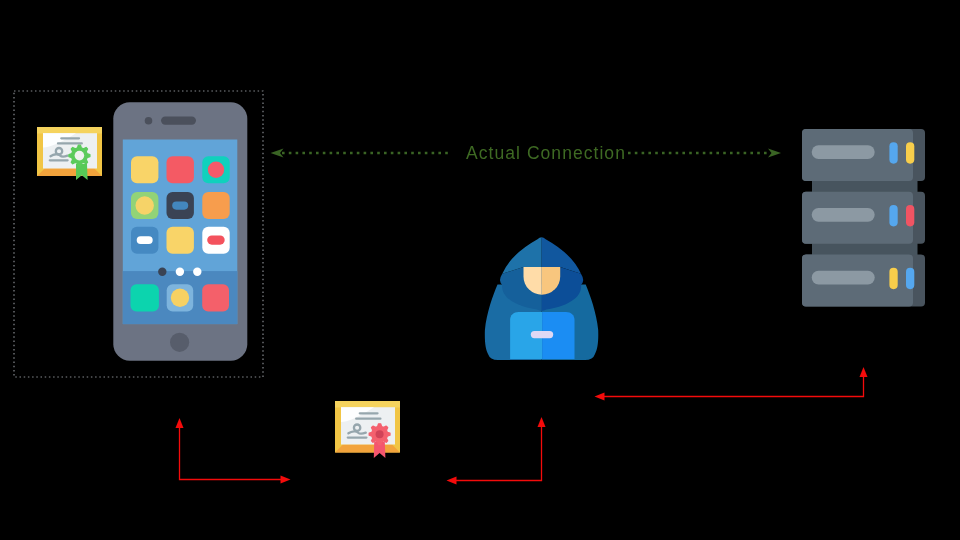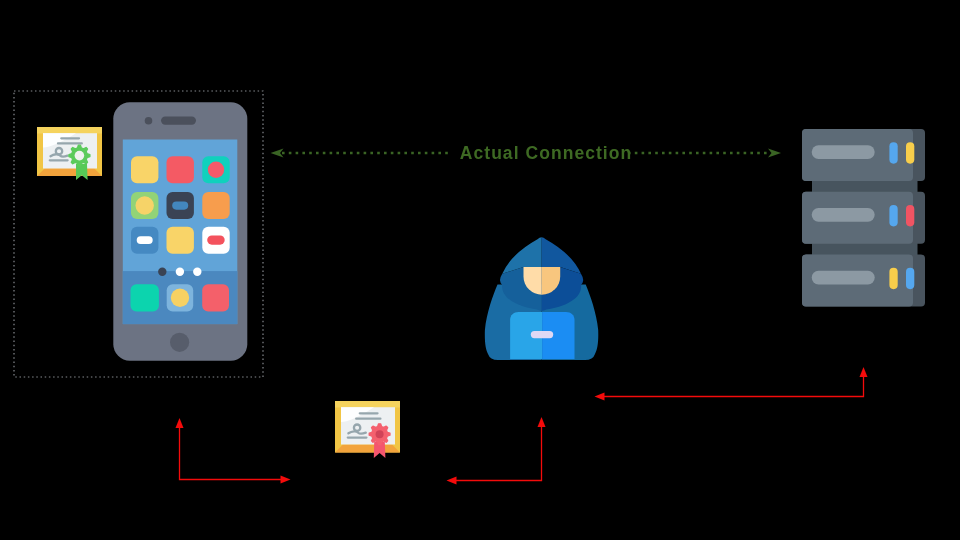--- a/index.html
+++ b/index.html
@@ -1,17 +1,17 @@
 <!DOCTYPE html>
 <html><head>
 <meta charset="utf-8">
 <style>
   html,body{margin:0;padding:0;background:#000;}
   #stage{position:relative;width:960px;height:540px;background:#000;overflow:hidden;
-         font-family:"Liberation Sans",sans-serif;font-weight:bold;}
+         font-family:"Liberation Sans",sans-serif;}
   .abs{position:absolute;}
 </style>
 </head>
 <body>
 <div id="stage">
 
   <svg class="abs" style="left:0;top:0" width="960" height="540" viewBox="0 0 960 540">
 
     <rect x="14" y="91" width="249" height="286" fill="none" stroke="#85898e" stroke-width="1.2" stroke-dasharray="1.5 2.7"></rect>
 

